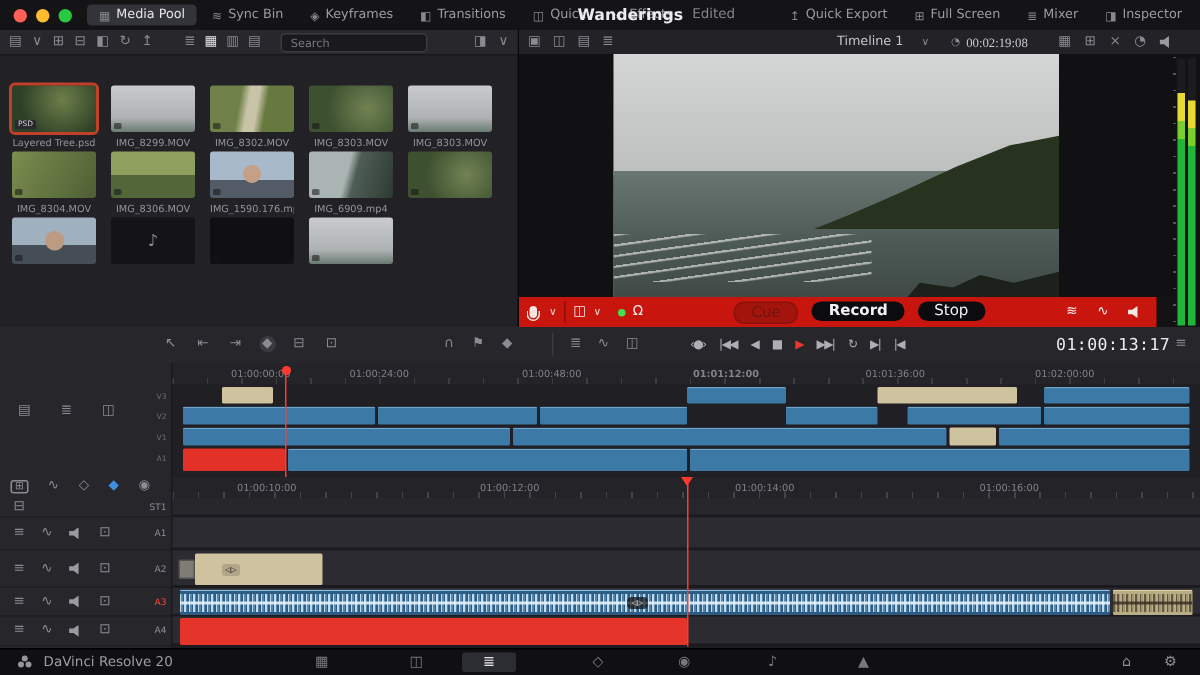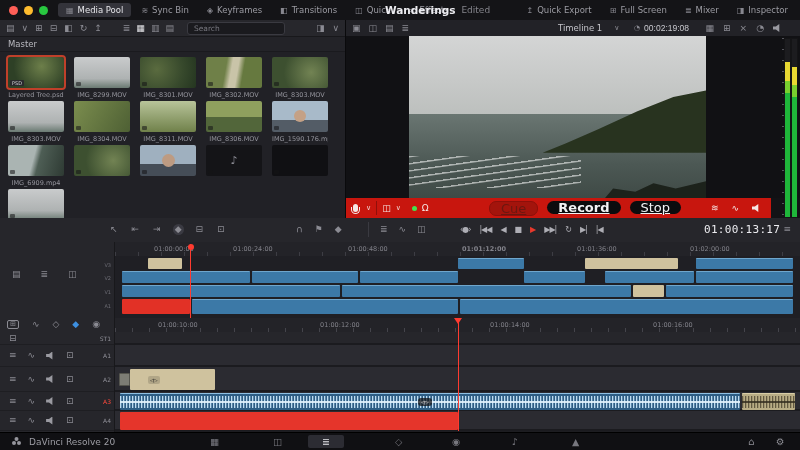--- a/index.html
+++ b/index.html
@@ -52,21 +52,21 @@
   .v-grass{background:linear-gradient(#b8c49a,#70814a);}
   .v-hills{background:linear-gradient(#8fa05e 0 50%,#52663a 50%);}
   .v-audio{background:#141417;}
   .v-dark{background:#101013;}
   
   .viewer{position:absolute;left:346px;top:20px;width:454px;height:198px;background:#131316;}
   .v-toolbar{position:relative;height:16px;background:#222227;border-bottom:1px solid #0d0d0f;}
   .vt-left{position:absolute;left:6px;top:4px;display:flex;gap:8px;}
   .vt-center{position:absolute;left:212px;top:3px;display:flex;gap:12px;align-items:center;color:#c3c3c9;font-size:8.5px;}
   .vt-tc{position:absolute;left:288px;top:3px;display:flex;gap:4px;align-items:center;}
-  .vtc{font-family:Liberation Sans, sans-serif;font-size:8.5px;color:#c9c9cf;}
+  .vtc{font-family:Liberation Serif, serif;font-size:8.5px;color:#c9c9cf;}
   .vt-right{position:absolute;right:18px;top:4px;display:flex;gap:9px;}
   .v-canvas{position:absolute;left:0;top:16px;width:454px;height:162px;background:#111114;overflow:hidden;}
   .video{position:absolute;left:63px;top:0;width:297px;height:162px;background:#9aa0a0;overflow:hidden;}
   .sky{position:absolute;left:0;top:0;right:0;height:50%;background:linear-gradient(#d4d5d5,#bcbfbd);}
   .sea{position:absolute;left:0;top:48%;right:0;bottom:0;background:linear-gradient(#6a7672,#4c5854 60%,#3f4a46);}
   .headland{position:absolute;right:0;top:32%;width:55%;height:40%;background:#28331f;clip-path:polygon(100% 4%,100% 100%,0 100%,14% 86%,34% 64%,58% 36%,80% 14%);}
   .foam{position:absolute;left:0;bottom:6%;width:58%;height:20%;background:repeating-linear-gradient(172deg,rgba(255,255,255,.55) 0 1px,rgba(255,255,255,0) 2px 7px);}
   .rocks{position:absolute;right:0;bottom:0;width:34%;height:13%;background:#1c221b;clip-path:polygon(0 100%,8% 55%,30% 70%,48% 30%,70% 55%,100% 20%,100% 100%);}
   .meters{position:absolute;top:18px;right:2px;width:12px;height:178px;display:flex;gap:2px;align-items:flex-end;background:#141416;padding:1px;}
   .mbar{flex:1;height:100%;position:relative;background:#1c1c1f;}
@@ -74,21 +74,21 @@
   .mticks{position:absolute;top:18px;right:15px;width:3px;height:178px;background:repeating-linear-gradient(#55555c 0 1px,transparent 1px 11px);}
   
   .vo-bar{position:absolute;left:0;bottom:0;width:425px;height:20px;background:#c8160e;display:flex;align-items:center;gap:5px;padding:0 7px;box-sizing:border-box;}
   .vo-ic{color:#f6e7e5;font-size:9px;}
   .vo-chev{color:#f0d2cf;font-size:7px;}
   .mic{width:5px;height:8px;background:#f6e7e5;border-radius:3px;position:relative;margin-right:3px;}
   .mic::after{content:"";position:absolute;left:-2px;top:3px;width:7px;height:6px;border:1px solid #f6e7e5;border-top:none;border-radius:0 0 5px 5px;}
   .vo-sep{width:1px;height:14px;background:rgba(0,0,0,.28);}
   .arm-dot{width:5px;height:5px;border-radius:50%;background:#42e24f;margin-left:6px;}
   .vo-pills{position:absolute;left:143px;top:3px;display:flex;gap:9px;}
-  .pill{height:13px;line-height:13px;border-radius:7px;padding:0 11px;font-size:13px;text-decoration:underline;}
+  .pill{height:13px;line-height:13px;border-radius:7px;padding:0 11px;font-size:10px;}
   .pill-cue{background:#a3140c;color:#6b1710;border:1px solid #8c100a;}
   .pill-rec{background:#0c0c0e;color:#f2f2f4;font-weight:bold;}
   .pill-stop{background:#0c0c0e;color:#f2f2f4;}
   .vo-right{position:absolute;right:10px;top:5px;display:flex;gap:13px;align-items:center;}
   .spk{width:9px;height:8px;clip-path:polygon(0 32%,32% 32%,70% 0,70% 100%,32% 68%,0 68%);background:#f6e7e5;display:inline-block;}
   .spk.gray{background:#9a9aa1;}
   
   .edit-toolbar{position:absolute;left:0;top:218px;width:800px;height:24px;background:#26262b;border-bottom:1px solid #131316;}
   .et-tools{position:absolute;left:110px;top:7px;display:flex;gap:14px;}
   .et-mid{position:absolute;left:296px;top:7px;display:flex;gap:12px;}
@@ -228,55 +228,46 @@
           <span class="ic active">▦</span>
           <span class="ic">▥</span>
           <span class="ic">▤</span>
         </span>
       <input class="mp-search" placeholder="Search" style="">
       <span id="mp-right" class="mp-right">
           <span class="ic">◨</span>
           <span class="ic">∨</span>
         </span>
     </div>
-    <div class="mp-bin">Master</div>
     <div id="media-grid">
         <div class="mcell">
           <div class="thumb v-forest selected">
             <span class="badge">PSD</span>
           </div>
           <div class="mlabel">Layered Tree.psd</div>
         </div>
         <div class="mcell">
           <div class="thumb v-cloud"></div>
           <div class="mlabel">IMG_8299.MOV</div>
         </div>
         <div class="mcell">
-          <div class="thumb v-foliage"></div>
-          <div class="mlabel">IMG_8301.MOV</div>
-        </div>
-        <div class="mcell">
           <div class="thumb v-trail"></div>
           <div class="mlabel">IMG_8302.MOV</div>
         </div>
         <div class="mcell">
           <div class="thumb v-foliage2"></div>
           <div class="mlabel">IMG_8303.MOV</div>
         </div>
         <div class="mcell">
           <div class="thumb v-cloud"></div>
           <div class="mlabel">IMG_8303.MOV</div>
         </div>
         <div class="mcell">
           <div class="thumb v-meadow"></div>
           <div class="mlabel">IMG_8304.MOV</div>
-        </div>
-        <div class="mcell">
-          <div class="thumb v-grass"></div>
-          <div class="mlabel">IMG_8311.MOV</div>
         </div>
         <div class="mcell">
           <div class="thumb v-hills"></div>
           <div class="mlabel">IMG_8306.MOV</div>
         </div>
         <div class="mcell">
           <div class="thumb v-person"></div>
           <div class="mlabel">IMG_1590.176.mp4</div>
         </div>
         <div class="mcell">

